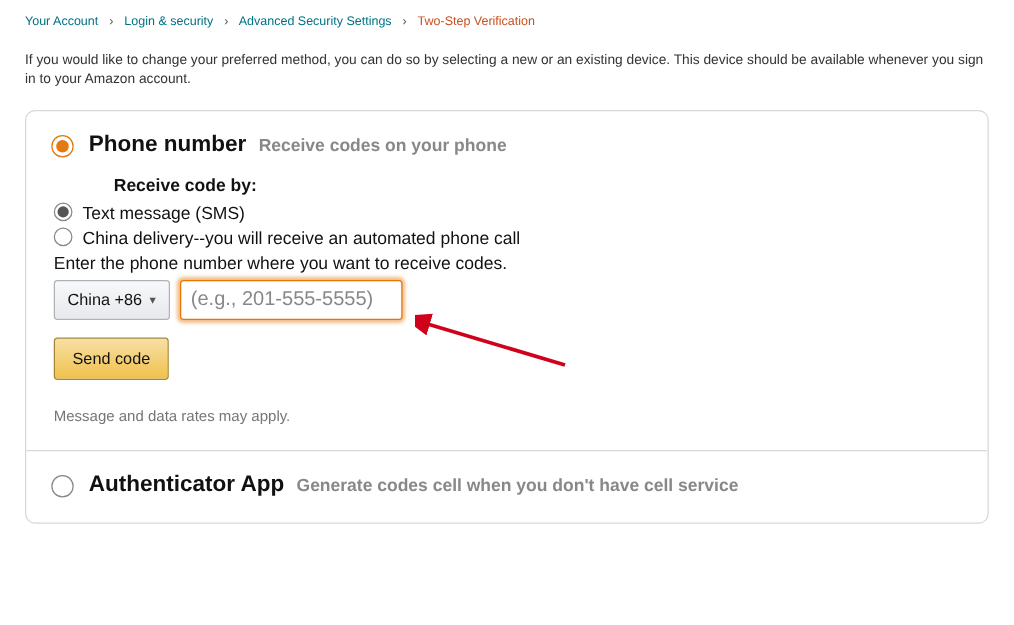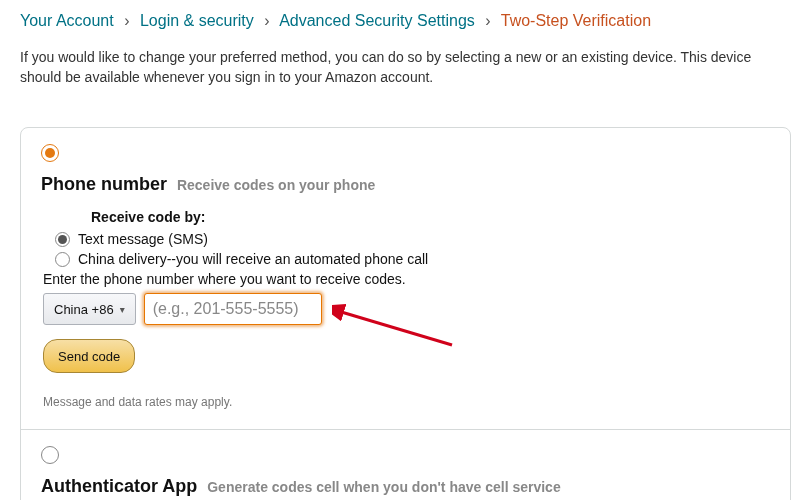--- a/index.html
+++ b/index.html
@@ -8,64 +8,63 @@
     font-family: "Amazon Ember", Arial, sans-serif;
     background: #fff;
     color: #111;
     font-size: 14px;
     width: 811px;
   }
   .page {
     padding: 12px 20px 30px 20px;
   }
   .breadcrumb {
-    font-size: 16px;
+    font-size: 10px;
     margin-bottom: 18px;
   }
   .breadcrumb a {
     color: #007185;
     text-decoration: none;
   }
   .breadcrumb .sep {
     color: #555;
     margin: 0 6px;
   }
   .breadcrumb .current {
     color: #c7511f;
   }
   h1.page-title {
     font-size: 28px;
     font-weight: 700;
     margin: 0 0 8px 0;
     color: #111;
   }
   .page-desc {
-    font-size: 14px;
+    font-size: 11px;
     color: #333;
-    margin: 0 0 40px 0;
+    margin: 0 0 16px 0;
     line-height: 1.4;
   }
 
   .panel {
     border: 1px solid #d5d9d9;
     border-radius: 8px;
     overflow: hidden;
   }
   .section {
     padding: 16px 20px 20px 20px;
   }
   .section + .section {
     border-top: 1px solid #d5d9d9;
   }
 
   .section-header {
     display: flex;
-    align-items: flex-start;
+    align-items: flex-end;
     gap: 12px;
-    flex-direction: column;
   }
 
   .radio-outer {
     width: 16px;
     height: 16px;
     border-radius: 50%;
     border: 1px solid #888;
     background: #fff;
     position: relative;
     flex: 0 0 auto;
@@ -102,21 +101,21 @@
     font-weight: 700;
     font-size: 14px;
     margin-bottom: 6px;
     padding-left: 48px;
   }
 
   .radio-row {
     display: flex;
     align-items: center;
     gap: 8px;
-    margin: 4px 12px;
+    margin: 4px 0;
     font-size: 14px;
     color: #111;
   }
   .small-radio {
     width: 13px;
     height: 13px;
     border-radius: 50%;
     border: 1px solid #888;
     position: relative;
     flex: 0 0 auto;
@@ -131,21 +130,21 @@
   }
 
   .field-label {
     margin-top: 2px;
     font-size: 14px;
     color: #111;
   }
 
   .field-row {
     display: flex;
-    align-items: center;
+    align-items: flex-end;
     gap: 8px;
     margin-top: 6px;
   }
 
   .country-select {
     display: flex;
     align-items: center;
     height: 30px;
     padding: 0 10px;
     border: 1px solid #adb1b8;
@@ -174,21 +173,21 @@
   }
   .phone-input::placeholder {
     color: #888;
   }
 
   .send-btn {
     margin-top: 14px;
     height: 34px;
     padding: 0 14px;
     border: 1px solid #a88734;
-    border-radius: 14px;
+    border-radius: 3px;
     background: linear-gradient(#f7dfa5, #f0c14b);
     font-size: 13px;
     color: #111;
     cursor: pointer;
   }
 
   .footnote {
     margin-top: 22px;
     font-size: 12px;
     color: #767676;

